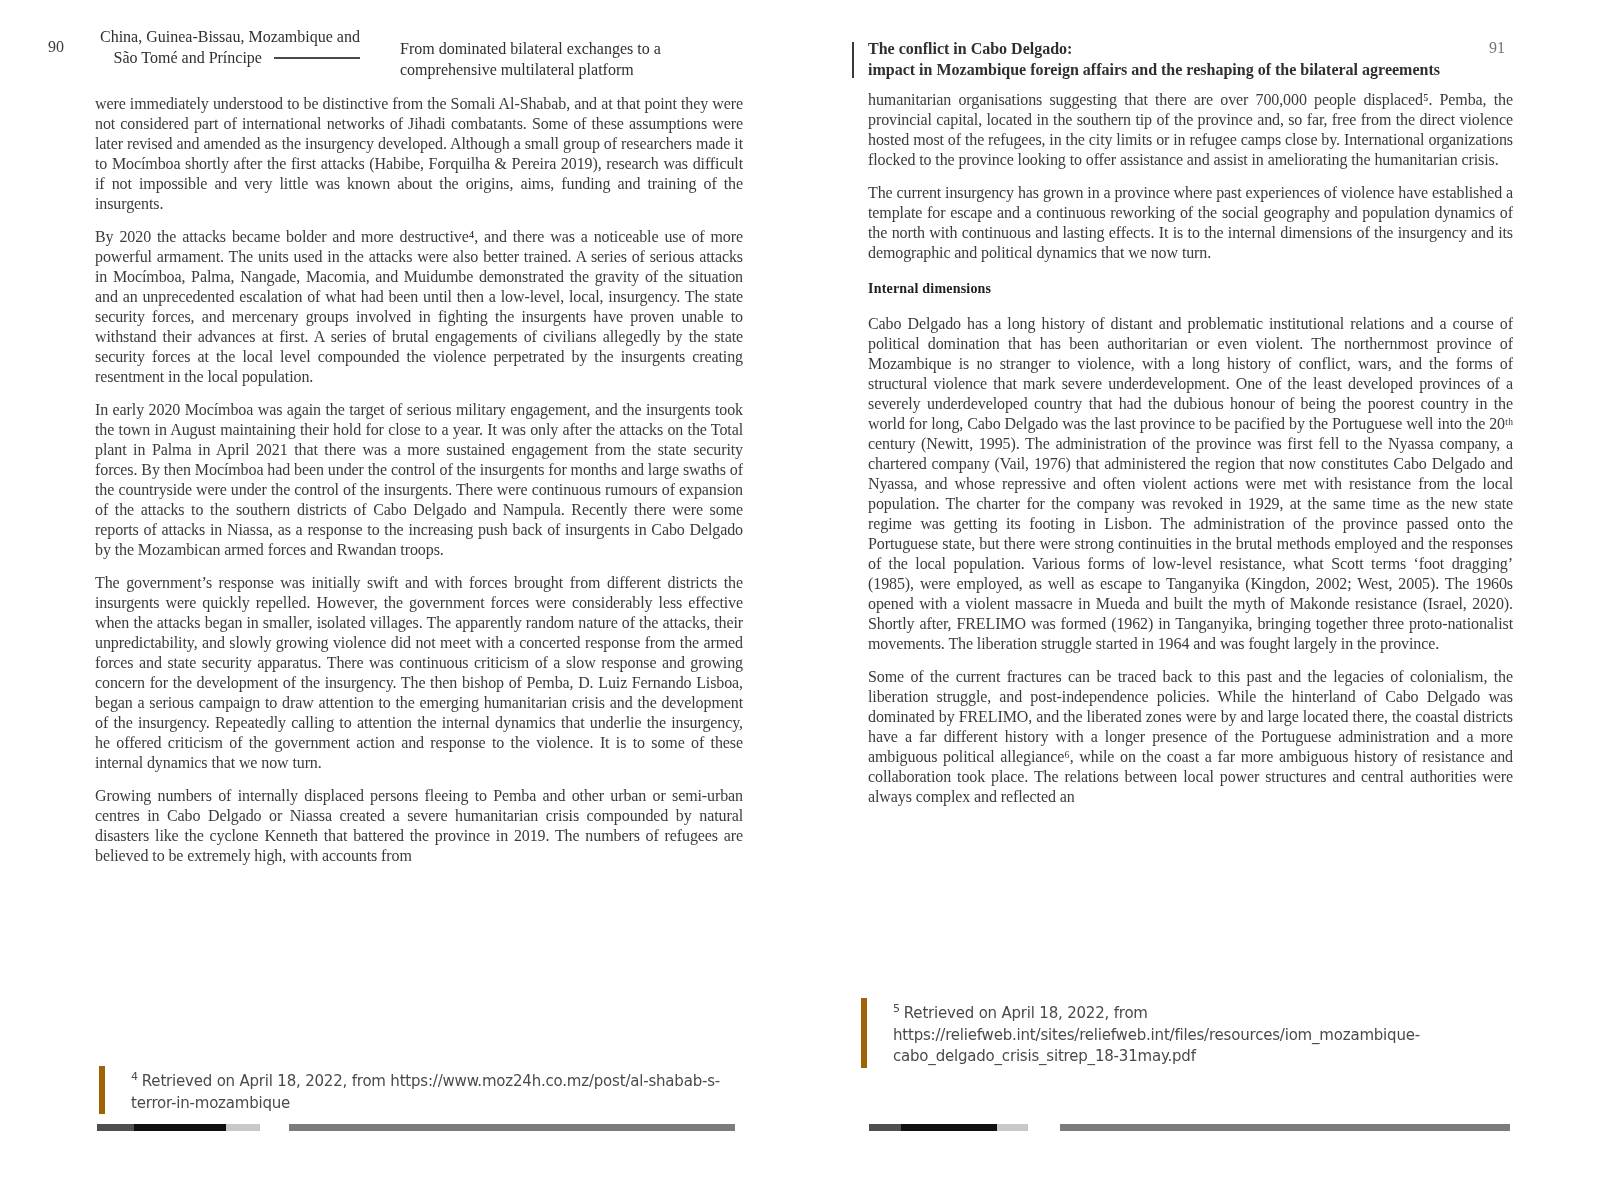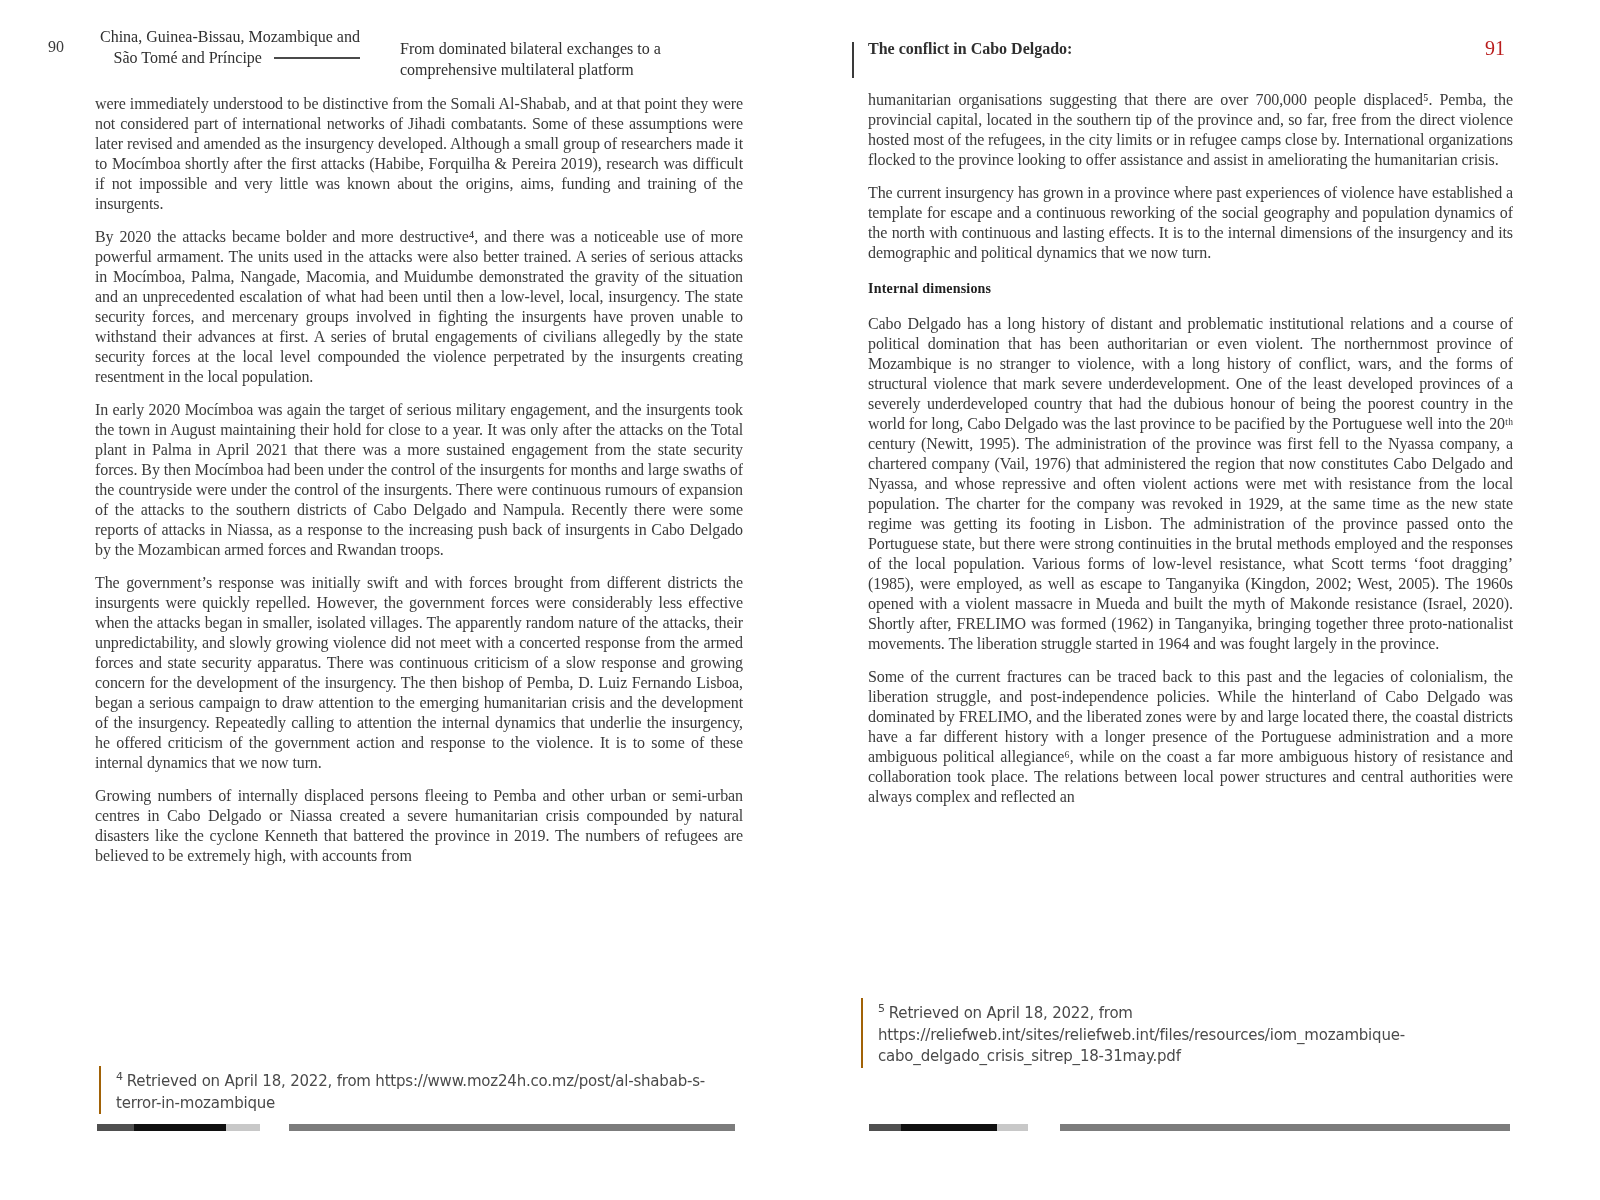--- a/index.html
+++ b/index.html
@@ -12,22 +12,22 @@
     height: 1200px;
     position: relative;
     overflow: hidden;
     font-family: "Liberation Serif", "DejaVu Serif", serif;
     color: #3b3b3b;
   }
   .abs { position: absolute; }
 
   
   .page-num {
-    font-size: 20px;
-    color: #b91c1c;
+    font-size: 16px;
+    color: #737373;
     line-height: 20px;
   }
   .running-head {
     font-size: 16px;
     color: #2f2f2f;
     line-height: 21px;
     white-space: nowrap;
   }
   .head-rule {
     display: inline-block;
@@ -58,22 +58,22 @@
     font-size: 14px;
     font-weight: bold;
     color: #1f1f1f;
     margin: 16px 0 15px 0;
     text-align: left;
     letter-spacing: 0.2px;
   }
 
   
   .footnote-block {
-    border-left: 2px solid #a16207;
-    padding-left: 15px;
+    border-left: 6px solid #a16207;
+    padding-left: 26px;
     font-family: "DejaVu Sans", "Liberation Sans", sans-serif;
     font-size: 15px;
     line-height: 21.5px;
     color: #4a4a4a;
     letter-spacing: -0.2px;
   }
   .footnote-block p { margin: 0 0 10px 0; }
   .footnote-block p:last-child { margin-bottom: 0; }
   .fn-marker {
     font-size: 11px;
@@ -117,20 +117,21 @@
 
 <div class="abs bar bar-darkgray" style="left:97px;  width:37px;"></div>
 <div class="abs bar bar-black" style="left:134px; width:92px;"></div>
 <div class="abs bar bar-lightgray" style="left:226px; width:34px;"></div>
 <div class="abs bar bar-medgray" style="left:289px; width:446px;"></div>
 
 <div class="abs vbar-header" style="left:852px; top:42px;"></div>
 
 <div class="abs running-head" style="left:868px; top:38px;font-weight:bold;">
   <div>The conflict in Cabo Delgado:</div>
+  <div>impact in Mozambique foreign affairs and the reshaping of the bilateral agreements</div>
 </div>
 
 <div class="abs page-num" style="left:1460px; top:38px; width:45px; text-align:right;">91</div>
 
 <div class="abs body-col" style="left:868px; top:90px; width:645px; height:898px;">
   <p>humanitarian organisations suggesting that there are over 700,000 people displaced⁵. Pemba, the provincial capital, located in the southern tip of the province and, so far, free from the direct violence hosted most of the refugees, in the city limits or in refugee camps close by. International organizations flocked to the province looking to offer assistance and assist in ameliorating the humanitarian crisis.</p>
   <p>The current insurgency has grown in a province where past experiences of violence have established a template for escape and a continuous reworking of the social geography and population dynamics of the north with continuous and lasting effects. It is to the internal dimensions of the insurgency and its demographic and political dynamics that we now turn.</p>
   <h2 class="section-heading">Internal dimensions</h2>
   <p>Cabo Delgado has a long history of distant and problematic institutional relations and a course of political domination that has been authoritarian or even violent. The northernmost province of Mozambique is no stranger to violence, with a long history of conflict, wars, and the forms of structural violence that mark severe underdevelopment. One of the least developed provinces of a severely underdeveloped country that had the dubious honour of being the poorest country in the world for long, Cabo Delgado was the last province to be pacified by the Portuguese well into the 20ᵗʰ century (Newitt, 1995). The administration of the province was first fell to the Nyassa company, a chartered company (Vail, 1976) that administered the region that now constitutes Cabo Delgado and Nyassa, and whose repressive and often violent actions were met with resistance from the local population. The charter for the company was revoked in 1929, at the same time as the new state regime was getting its footing in Lisbon. The administration of the province passed onto the Portuguese state, but there were strong continuities in the brutal methods employed and the responses of the local population. Various forms of low-level resistance, what Scott terms ‘foot dragging’ (1985), were employed, as well as escape to Tanganyika (Kingdon, 2002; West, 2005). The 1960s opened with a violent massacre in Mueda and built the myth of Makonde resistance (Israel, 2020). Shortly after, FRELIMO was formed (1962) in Tanganyika, bringing together three proto-nationalist movements. The liberation struggle started in 1964 and was fought largely in the province.</p>
   <p>Some of the current fractures can be traced back to this past and the legacies of colonialism, the liberation struggle, and post-independence policies. While the hinterland of Cabo Delgado was dominated by FRELIMO, and the liberated zones were by and large located there, the coastal districts have a far different history with a longer presence of the Portuguese administration and a more ambiguous political allegiance⁶, while on the coast a far more ambiguous history of resistance and collaboration took place. The relations between local power structures and central authorities were always complex and reflected an</p>

